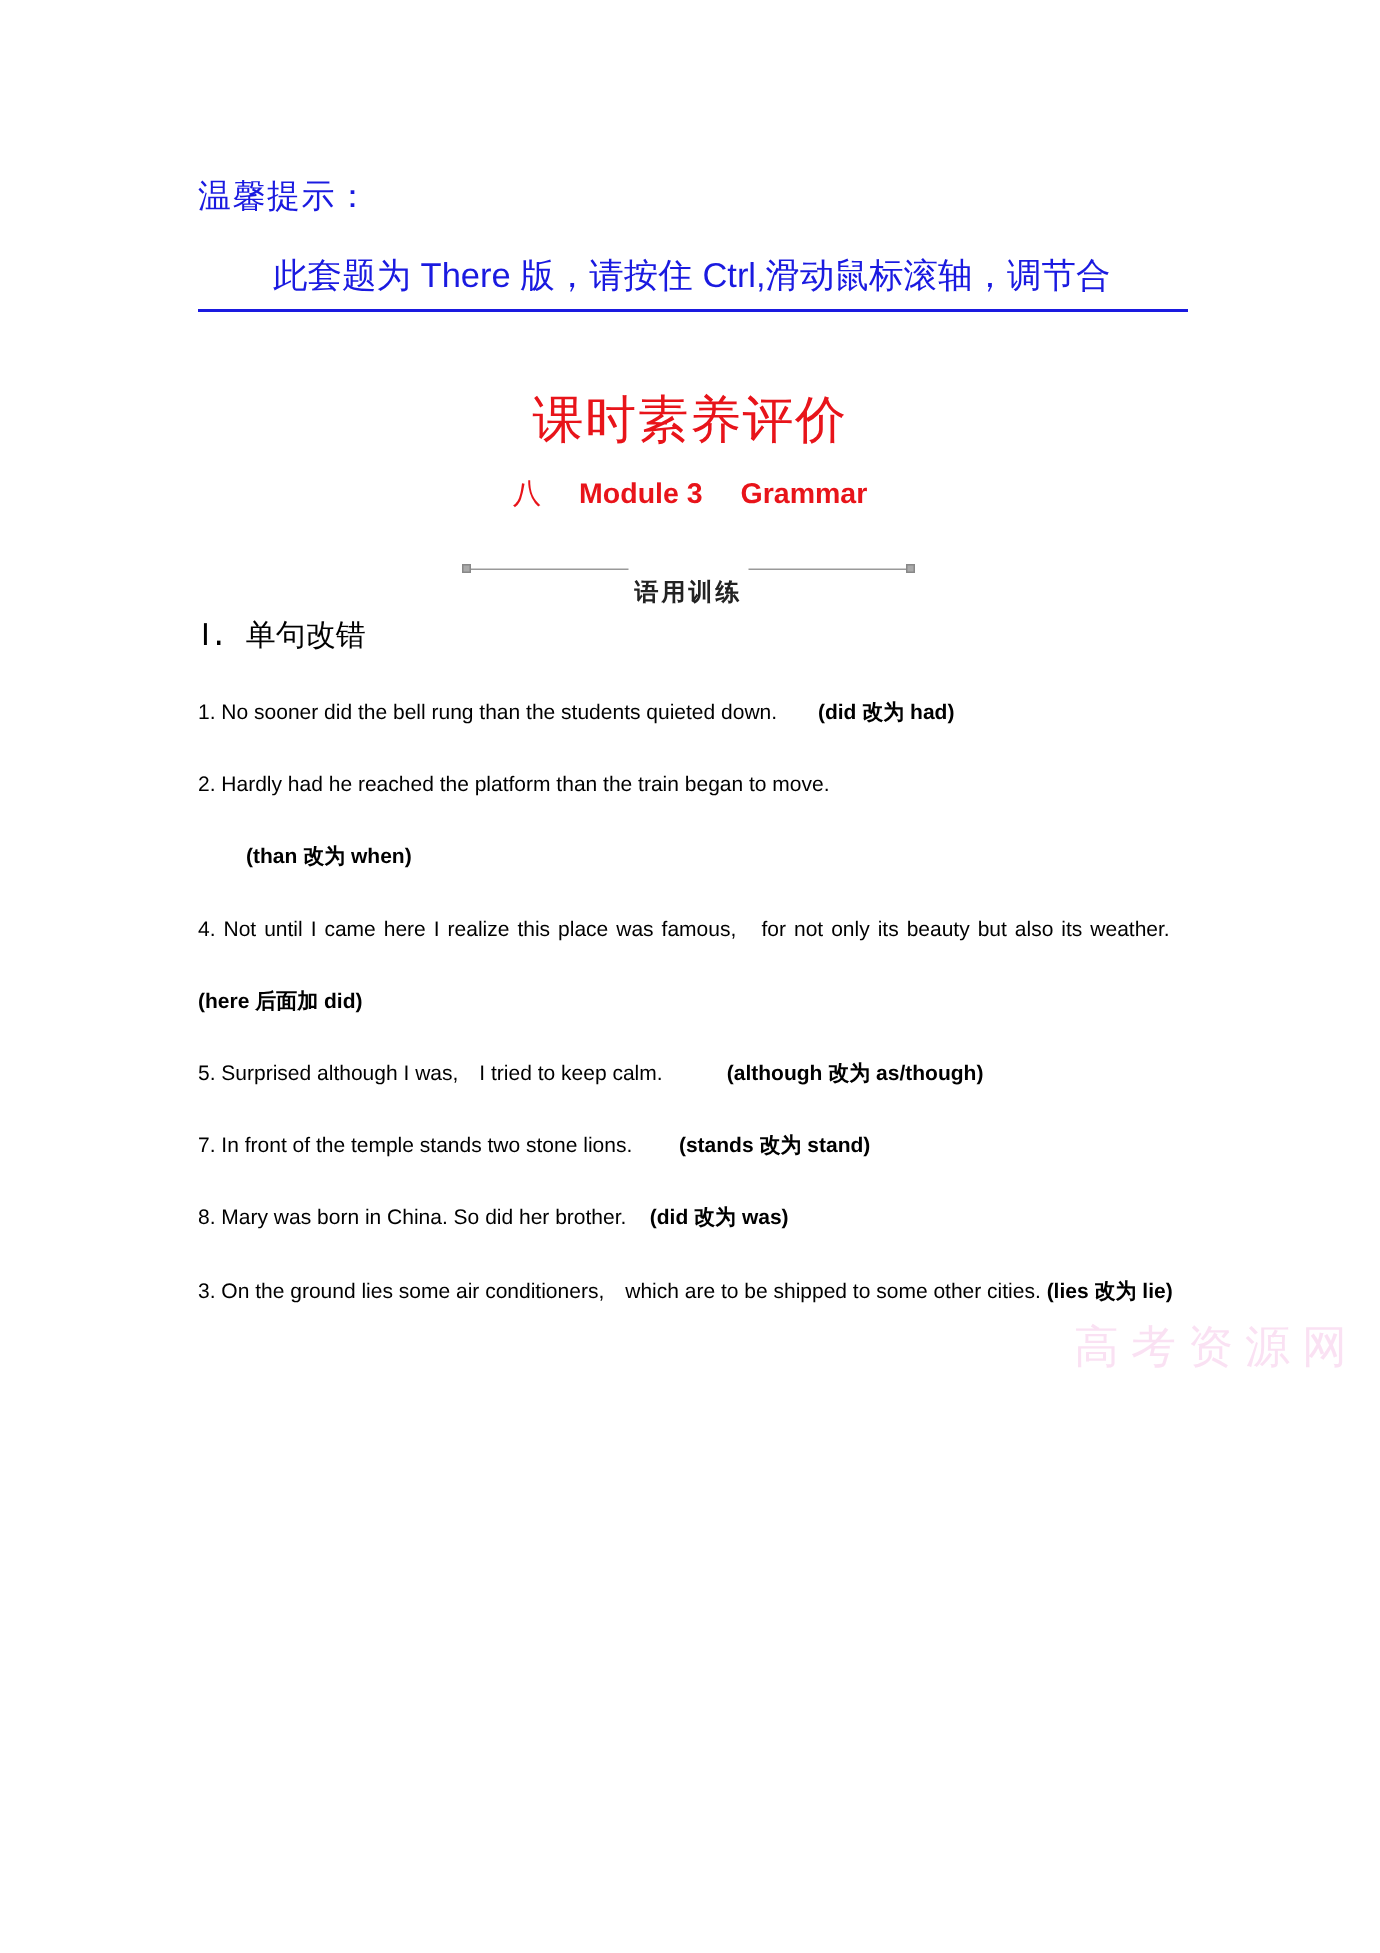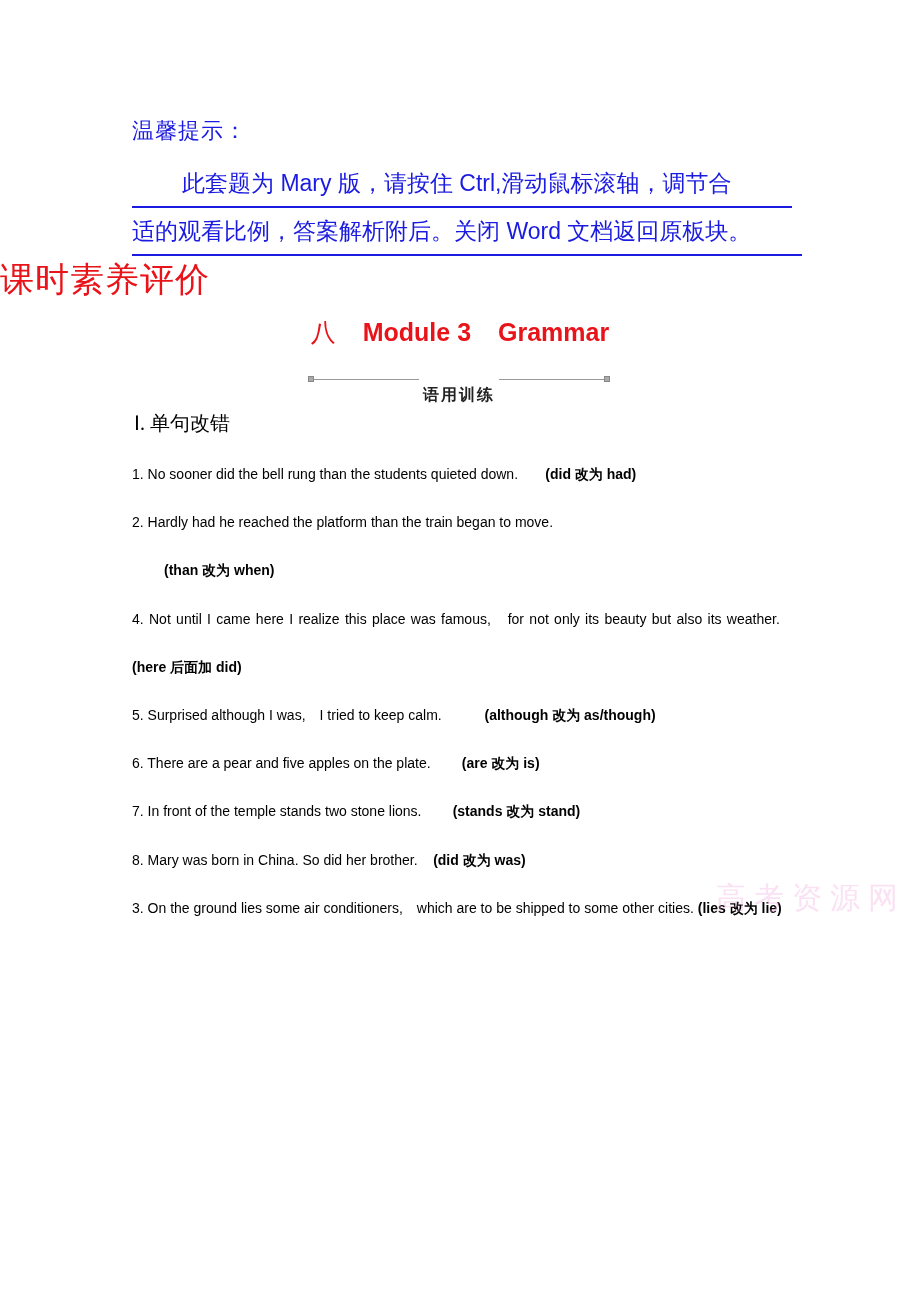--- a/index.html
+++ b/index.html
@@ -16,64 +16,63 @@
       position: absolute; left: 132px; top: 160px; width: 660px;
       font-size: 23px; line-height: 48px; color: #1a1ae0;
     }
     .tip-line {
       display: block; border-bottom: 2px solid #1a1ae0; white-space: nowrap;
       height: 46px; line-height: 46px;
     }
     .tip-line.first { padding-left: 50px; }
     .tip-line.second { width: 670px; }
     .main-title {
-      position: absolute; left: 0; width: 920px; top: 257px; text-align: left;
+      position: absolute; left: 0; width: 920px; top: 257px; text-align: center;
       font-size: 34px; color: #e8141a; letter-spacing: 1px;
       font-family: "DejaVu Sans", sans-serif;
     }
     .subtitle {
       position: absolute; left: 0; width: 920px; top: 316px; text-align: center;
-      font-size: 25px; font-weight: bold; color: #e8141a;
+      font-size: 19px; font-weight: bold; color: #e8141a;
     }
     .subtitle span { margin: 0 10px; }
     .subtitle .cn { font-weight: normal; }
     .divider {
       position: absolute; left: 308px; top: 368px; width: 302px; height: 22px;
       display: flex; align-items: center;
     }
     .divider .end {
       width: 6px; height: 6px; background: #aaa; border: 1px solid #888; box-sizing: border-box;
     }
     .divider .rule { flex: 1; height: 0; border-top: 1px solid #999; }
     .divider .label {
       font-size: 16px; font-weight: bold; padding: 0 4px; color: #222; letter-spacing: 2px; margin-top: 33px;
     }
     .section-heading {
       position: absolute; left: 134px; top: 410px; font-size: 20px;
-      font-family: Liberation Serif, serif;
+      font-family: Liberation Mono, monospace;
     }
     .items {
       position: absolute; left: 132px; top: 450px; width: 657px;
       font-size: 14px; line-height: 48.2px;
     }
     .item { text-align: justify; }
     .item .ans { font-weight: bold; }
     .item .indent { padding-left: 32px; }
     .watermark {
       position: absolute; left: 716px; top: 878px; font-size: 30px;
       color: rgba(240, 170, 220, 0.35); letter-spacing: 8px;
     }
   </style>
 </head>
 <body>
 
 <div class="tip-title">温馨提示：</div>
 <div class="tip-body">
-  <span class="tip-line first">此套题为 Mary 版，请按住 Ctrl,滑动鼠标滚轴，调节合</span>
-  <span class="tip-line second">适的观看比例，答案解析附后。关闭 Word 文档返回原板块。</span>
+  <span class="tip-line first">此套题为 There 版，请按住 Ctrl,滑动鼠标滚轴，调节合</span>
 </div>
 
 <div class="main-title">课时素养评价</div>
 <div class="subtitle">
   <span class="cn">八</span>
   <span>Module 3</span>
   <span>Grammar</span>
 </div>
 
 <div class="divider">
@@ -97,24 +96,20 @@
   </div>
   <div class="item">
     <span>4. Not until I came here I realize this place was famous,　for not only its beauty but also its weather.</span>&nbsp;&nbsp;
     <span class="ans">(here 后面加 did)</span>
   </div>
   <div class="item">
     <span>5. Surprised although I was,　I tried to keep calm.</span>&nbsp;&nbsp;&nbsp;&nbsp;&nbsp;&nbsp;&nbsp;&nbsp;&nbsp;&nbsp;
     <span class="ans">(although 改为 as/though)</span>
   </div>
   <div class="item">
-    <span>6. There are a pear and five apples on the plate.</span>&nbsp;&nbsp;&nbsp;&nbsp;&nbsp;&nbsp;&nbsp;
-    <span class="ans">(are 改为 is)</span>
-  </div>
-  <div class="item">
     <span>7. In front of the temple stands two stone lions.</span>&nbsp;&nbsp;&nbsp;&nbsp;&nbsp;&nbsp;&nbsp;
     <span class="ans">(stands 改为 stand)</span>
   </div>
   <div class="item">
     <span>8. Mary was born in China. So did her brother.</span>&nbsp;&nbsp;&nbsp;
     <span class="ans">(did 改为 was)</span>
   </div>
   <div class="item">
     <span>3. On the ground lies some air conditioners,　which are to be shipped to some other cities.</span>
     <span class="ans">(lies 改为 lie)</span>

